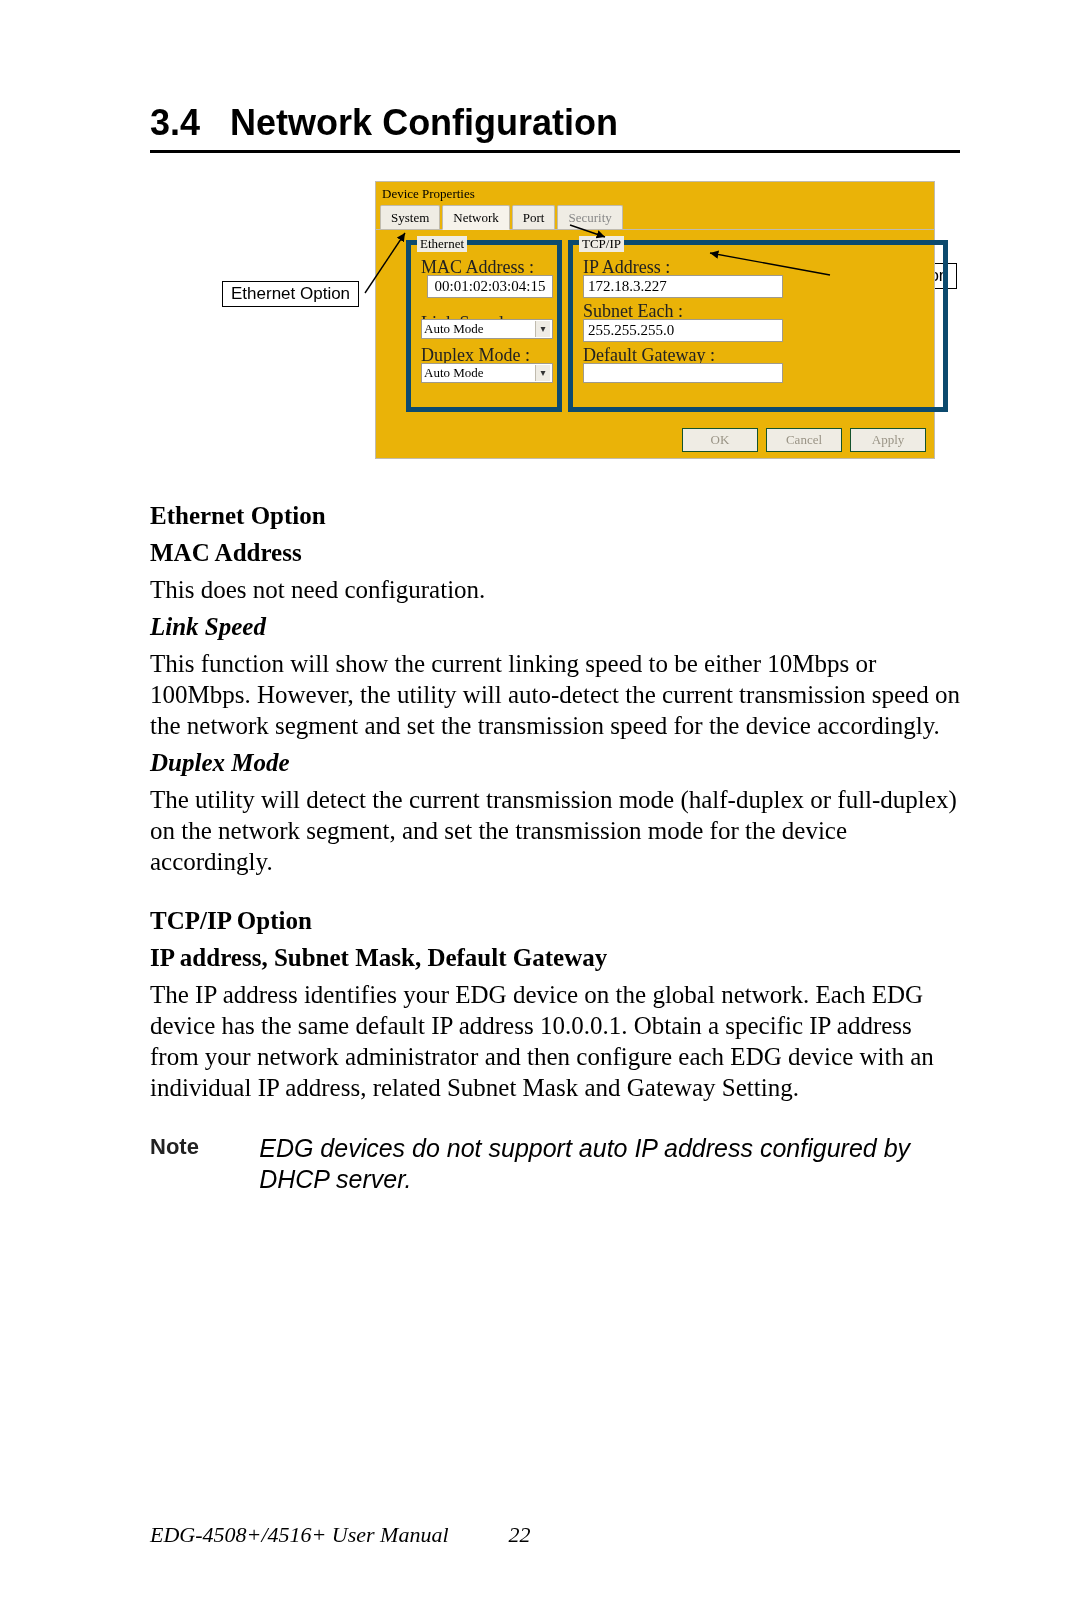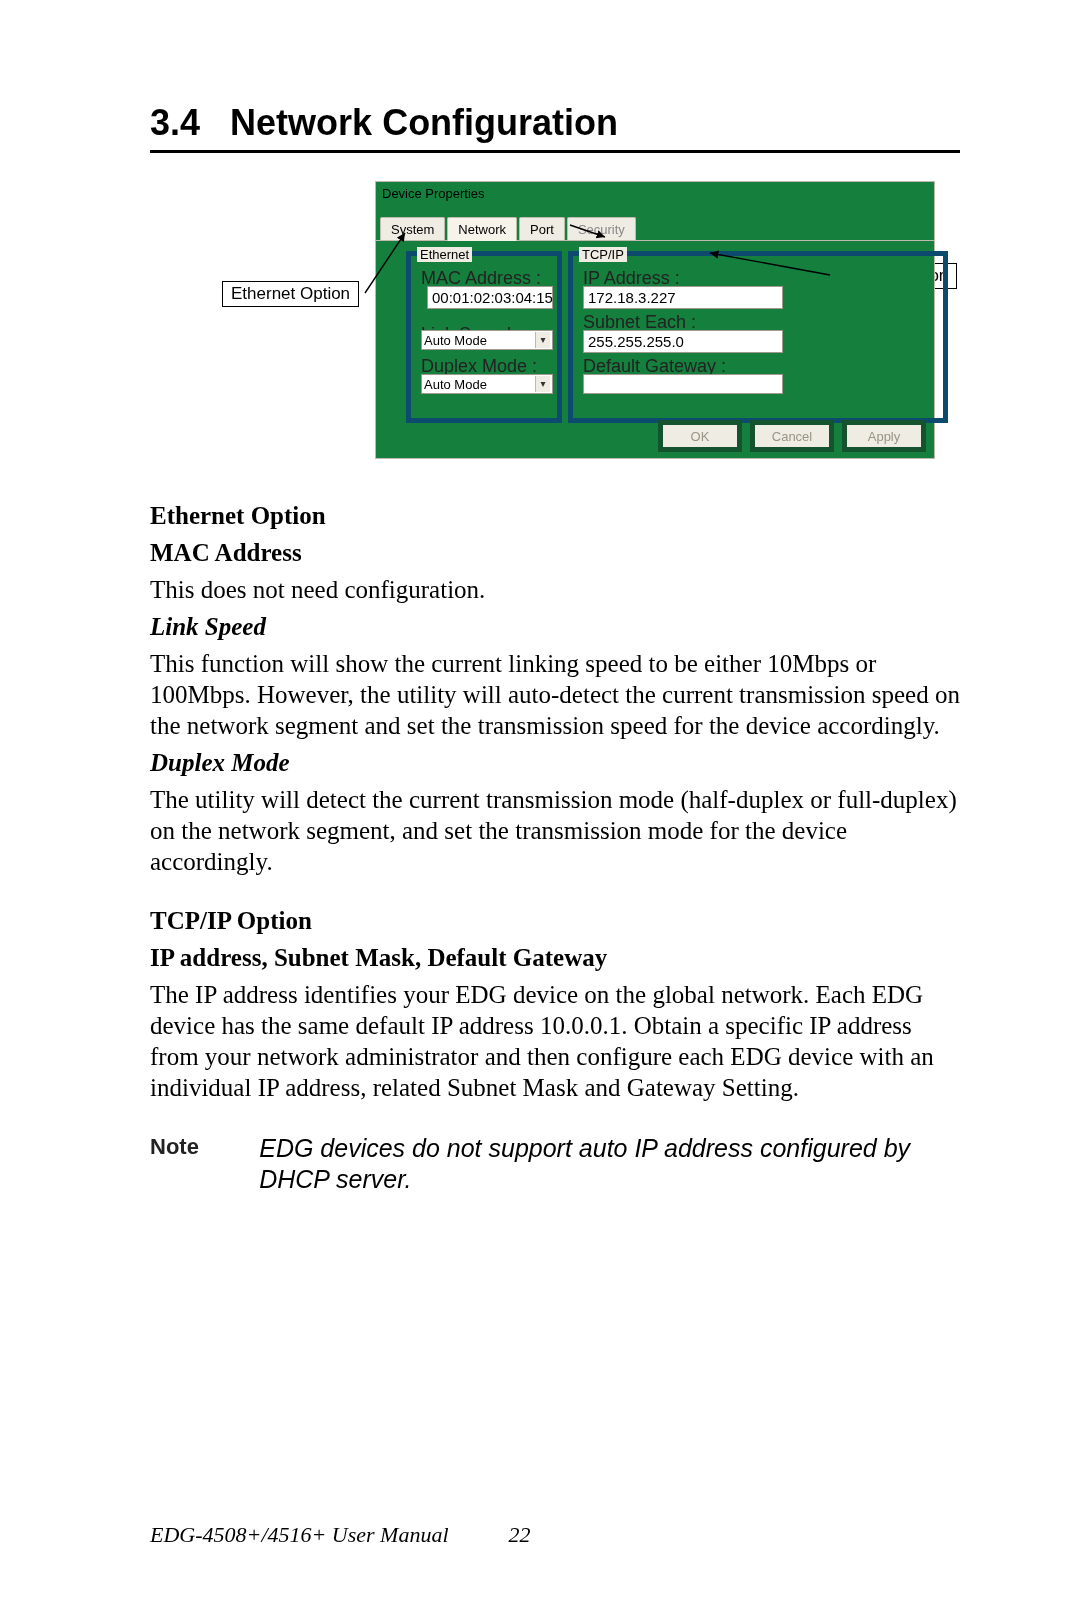--- a/index.html
+++ b/index.html
@@ -38,24 +38,24 @@
     height: 285px;
     margin: 0 0 34px 0;
   }
 
   .dialog {
     position: absolute;
     left: 225px;
     top: 0;
     width: 560px;
     height: 278px;
-    background: #15803d;
+    background: #eab308;
     border: 1px solid #c0bbae;
     box-sizing: border-box;
-    font-family: Liberation Sans, sans-serif;
+    font-family: Liberation Serif, serif;
     font-size: 13px;
     color: #000;
   }
   .dlg-title {
     font-size: 13px;
     padding: 4px 6px 2px 6px;
   }
   .tabs {
     display: flex;
     align-items: flex-end;
@@ -64,21 +64,20 @@
   }
   .tab {
     padding: 4px 10px 3px 10px;
     border: 1px solid #c0bbae;
     border-bottom: 0;
     border-top-left-radius: 2px;
     border-top-right-radius: 2px;
     background: #efece4;
     margin-right: 2px;
     font-size: 13px;
-    margin-top: 13px;
   }
   .tab.active {
     background: #f6f3eb;
     position: relative;
     top: 1px;
     border-bottom: 1px solid #f6f3eb;
   }
   .tab.disabled { color: #888; }
 
   .tab-body {
@@ -136,21 +135,21 @@
   .btnrow {
     position: absolute;
     bottom: 6px;
     right: 8px;
     display: flex;
     gap: 8px;
   }
   .btn {
     width: 74px;
     height: 22px;
-    border: 5px solid #14532d;
+    border: 1px solid #14532d;
     background: #efece4;
     font-size: 13px;
     color: #9a9486;
     display: flex;
     align-items: center;
     justify-content: center;
   }
 
   .callout {
     position: absolute;

